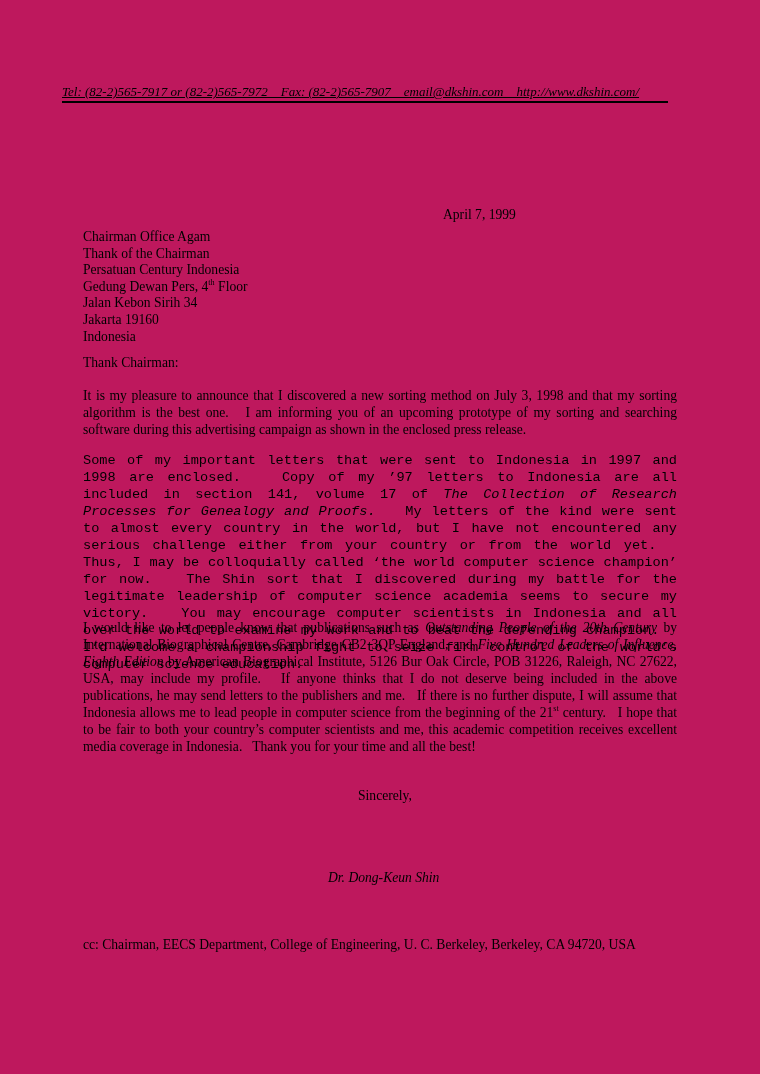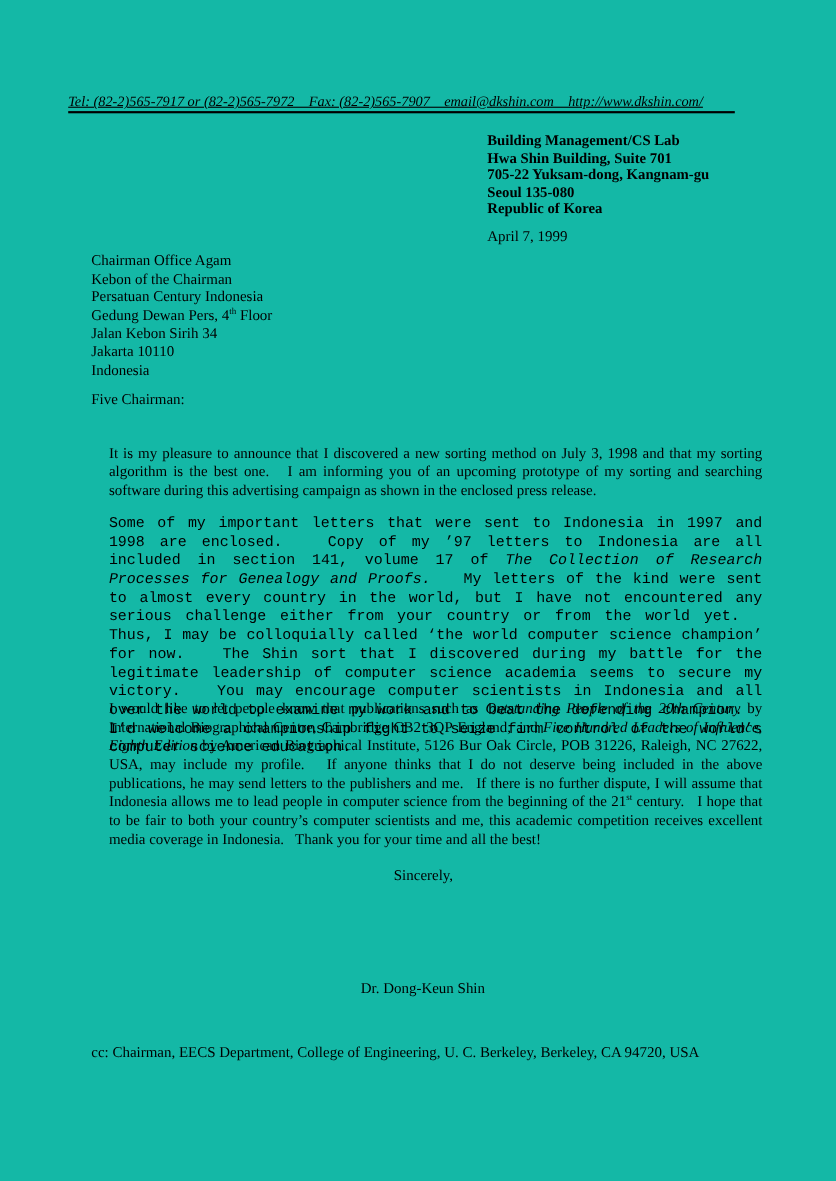--- a/index.html
+++ b/index.html
@@ -4,21 +4,21 @@
 <style>
   html, body {
     margin: 0;
     padding: 0;
     background: #ffffff;
   }
   .page {
     position: relative;
     width: 760px;
     height: 1074px;
-    background: #14b8a6;
+    background: #be185d;
     color: #000000;
     font-family: "Liberation Serif", "DejaVu Serif", serif;
     font-size: 13.6px;
     line-height: 17px;
     overflow: hidden;
   }
   .letterhead {
     position: absolute;
     left: 62px;
     top: 84px;
@@ -54,79 +54,72 @@
   }
   .salutation {
     position: absolute;
     left: 83px;
     top: 354px;
   }
   .para {
     position: absolute;
     left: 83px;
     width: 594px;
-    margin: 16px;
+    margin: 0;
     text-align: justify;
   }
   .para-1 { top: 387px; }
   .para-2 { top: 452px; font-family: Liberation Mono, monospace; }
   .para-3 { top: 619px; }
   .closing {
     position: absolute;
     left: 358px;
     top: 787px;
     font-family: Liberation Serif, serif;
   }
   .signature-name {
     position: absolute;
     left: 328px;
-    top: 890px;
+    top: 869px;
+    font-style: italic;
   }
   .cc-line {
     position: absolute;
     left: 83px;
     top: 936px;
-    margin-top: 12px;
   }
   sup {
     font-size: 0.6em;
     line-height: 0;
   }
   i { font-style: italic; }
 </style>
 </head>
 <body>
 
 <div class="page">
 
   <div class="letterhead">
     <span class="contact-text">Tel: (82-2)565-7917 or (82-2)565-7972&nbsp;&nbsp;&nbsp; Fax: (82-2)565-7907&nbsp;&nbsp;&nbsp; email@dkshin.com&nbsp;&nbsp;&nbsp; http://www.dkshin.com/</span>
   </div>
 
-  <div class="sender-address">
-      <div>Building Management/CS Lab</div>
-      <div>Hwa Shin Building, Suite 701</div>
-      <div>705-22 Yuksam-dong, Kangnam-gu</div>
-      <div>Seoul 135-080</div>
-      <div>Republic of Korea</div>
-    </div>
 
   <div class="date-line">April 7, 1999</div>
 
   <div class="recipient-address">
       <div>Chairman Office Agam</div>
-      <div>Kebon of the Chairman</div>
+      <div>Thank of the Chairman</div>
       <div>Persatuan Century Indonesia</div>
       <div>Gedung Dewan Pers, 4<sup>th</sup> Floor</div>
       <div>Jalan Kebon Sirih 34</div>
-      <div>Jakarta 10110</div>
+      <div>Jakarta 19160</div>
       <div>Indonesia</div>
     </div>
 
-  <div class="salutation">Five Chairman:</div>
+  <div class="salutation">Thank Chairman:</div>
 
   <p class="para para-1">It is my pleasure to announce that I discovered a new sorting method on July 3, 1998 and that my sorting algorithm is the best one.&nbsp;&nbsp; I am informing you of an upcoming prototype of my sorting and searching software during this advertising campaign as shown in the enclosed press release.</p>
 
   <p class="para para-2">Some of my important letters that were sent to Indonesia in 1997 and 1998 are enclosed.&nbsp;&nbsp; Copy of my ’97 letters to Indonesia are all included in section 141, volume 17 of <i>The Collection of Research Processes for Genealogy and Proofs.</i>&nbsp;&nbsp; My letters of the kind were sent to almost every country in the world, but I have not encountered any serious challenge either from your country or from the world yet.&nbsp;&nbsp; Thus, I may be colloquially called ‘the world computer science champion’ for now.&nbsp;&nbsp; The Shin sort that I discovered during my battle for the legitimate leadership of computer science academia seems to secure my victory.&nbsp;&nbsp; You may encourage computer scientists in Indonesia and all over the world to examine my work and to beat the defending champion.&nbsp;&nbsp; I’d welcome a championship fight to seize firm control of the world’s computer science education.</p>
 
   <p class="para para-3">I would like to let people know that publications such as <i>Outstanding People of the 20th Century</i> by International Biographical Centre, Cambridge CB2 3QP England, and <i>Five Hundred Leaders of Influence</i><i>, </i><i>Eighth Edition</i> by American Biographical Institute, 5126 Bur Oak Circle, POB 31226, Raleigh, NC 27622, USA, may include my profile.&nbsp;&nbsp; If anyone thinks that I do not deserve being included in the above publications, he may send letters to the publishers and me.&nbsp;&nbsp; If there is no further dispute, I will assume that Indonesia allows me to lead people in computer science from the beginning of the 21<sup>st</sup> century.&nbsp;&nbsp; I hope that to be fair to both your country’s computer scientists and me, this academic competition receives excellent media coverage in Indonesia.&nbsp;&nbsp; Thank you for your time and all the best!</p>
 
   <div class="closing">Sincerely,</div>
 
   <div class="signature-name">Dr. Dong-Keun Shin</div>

